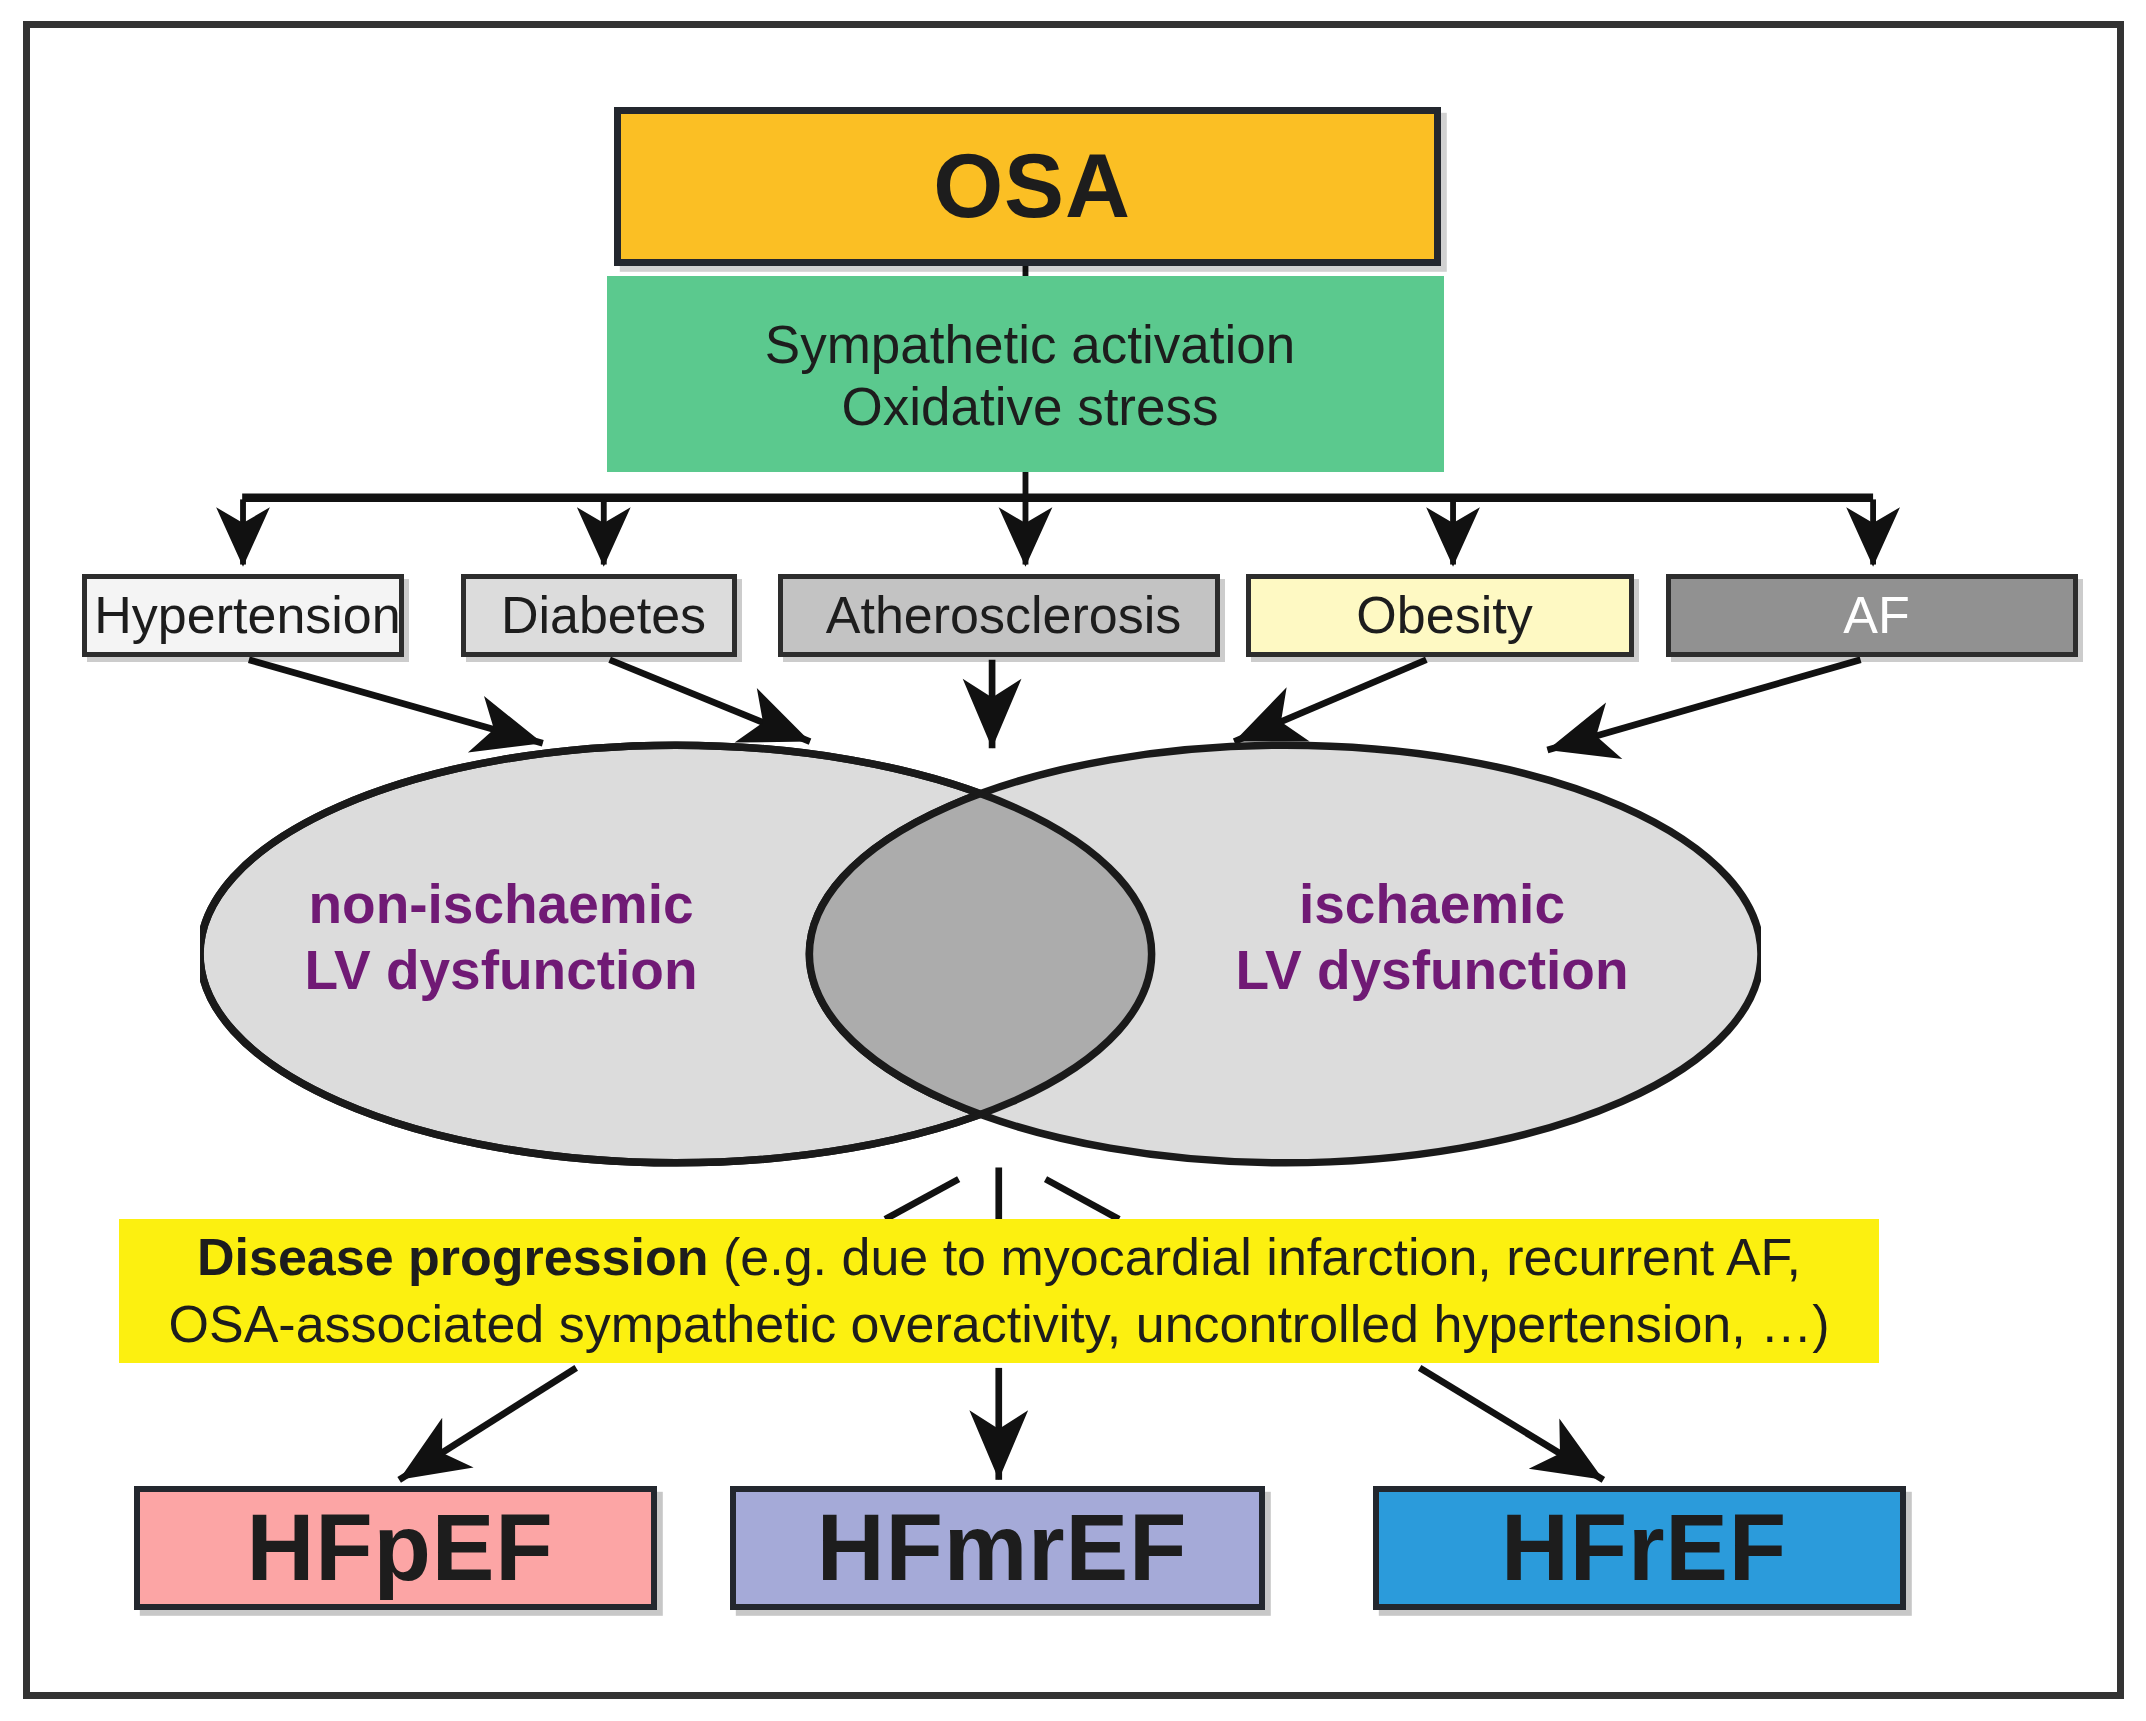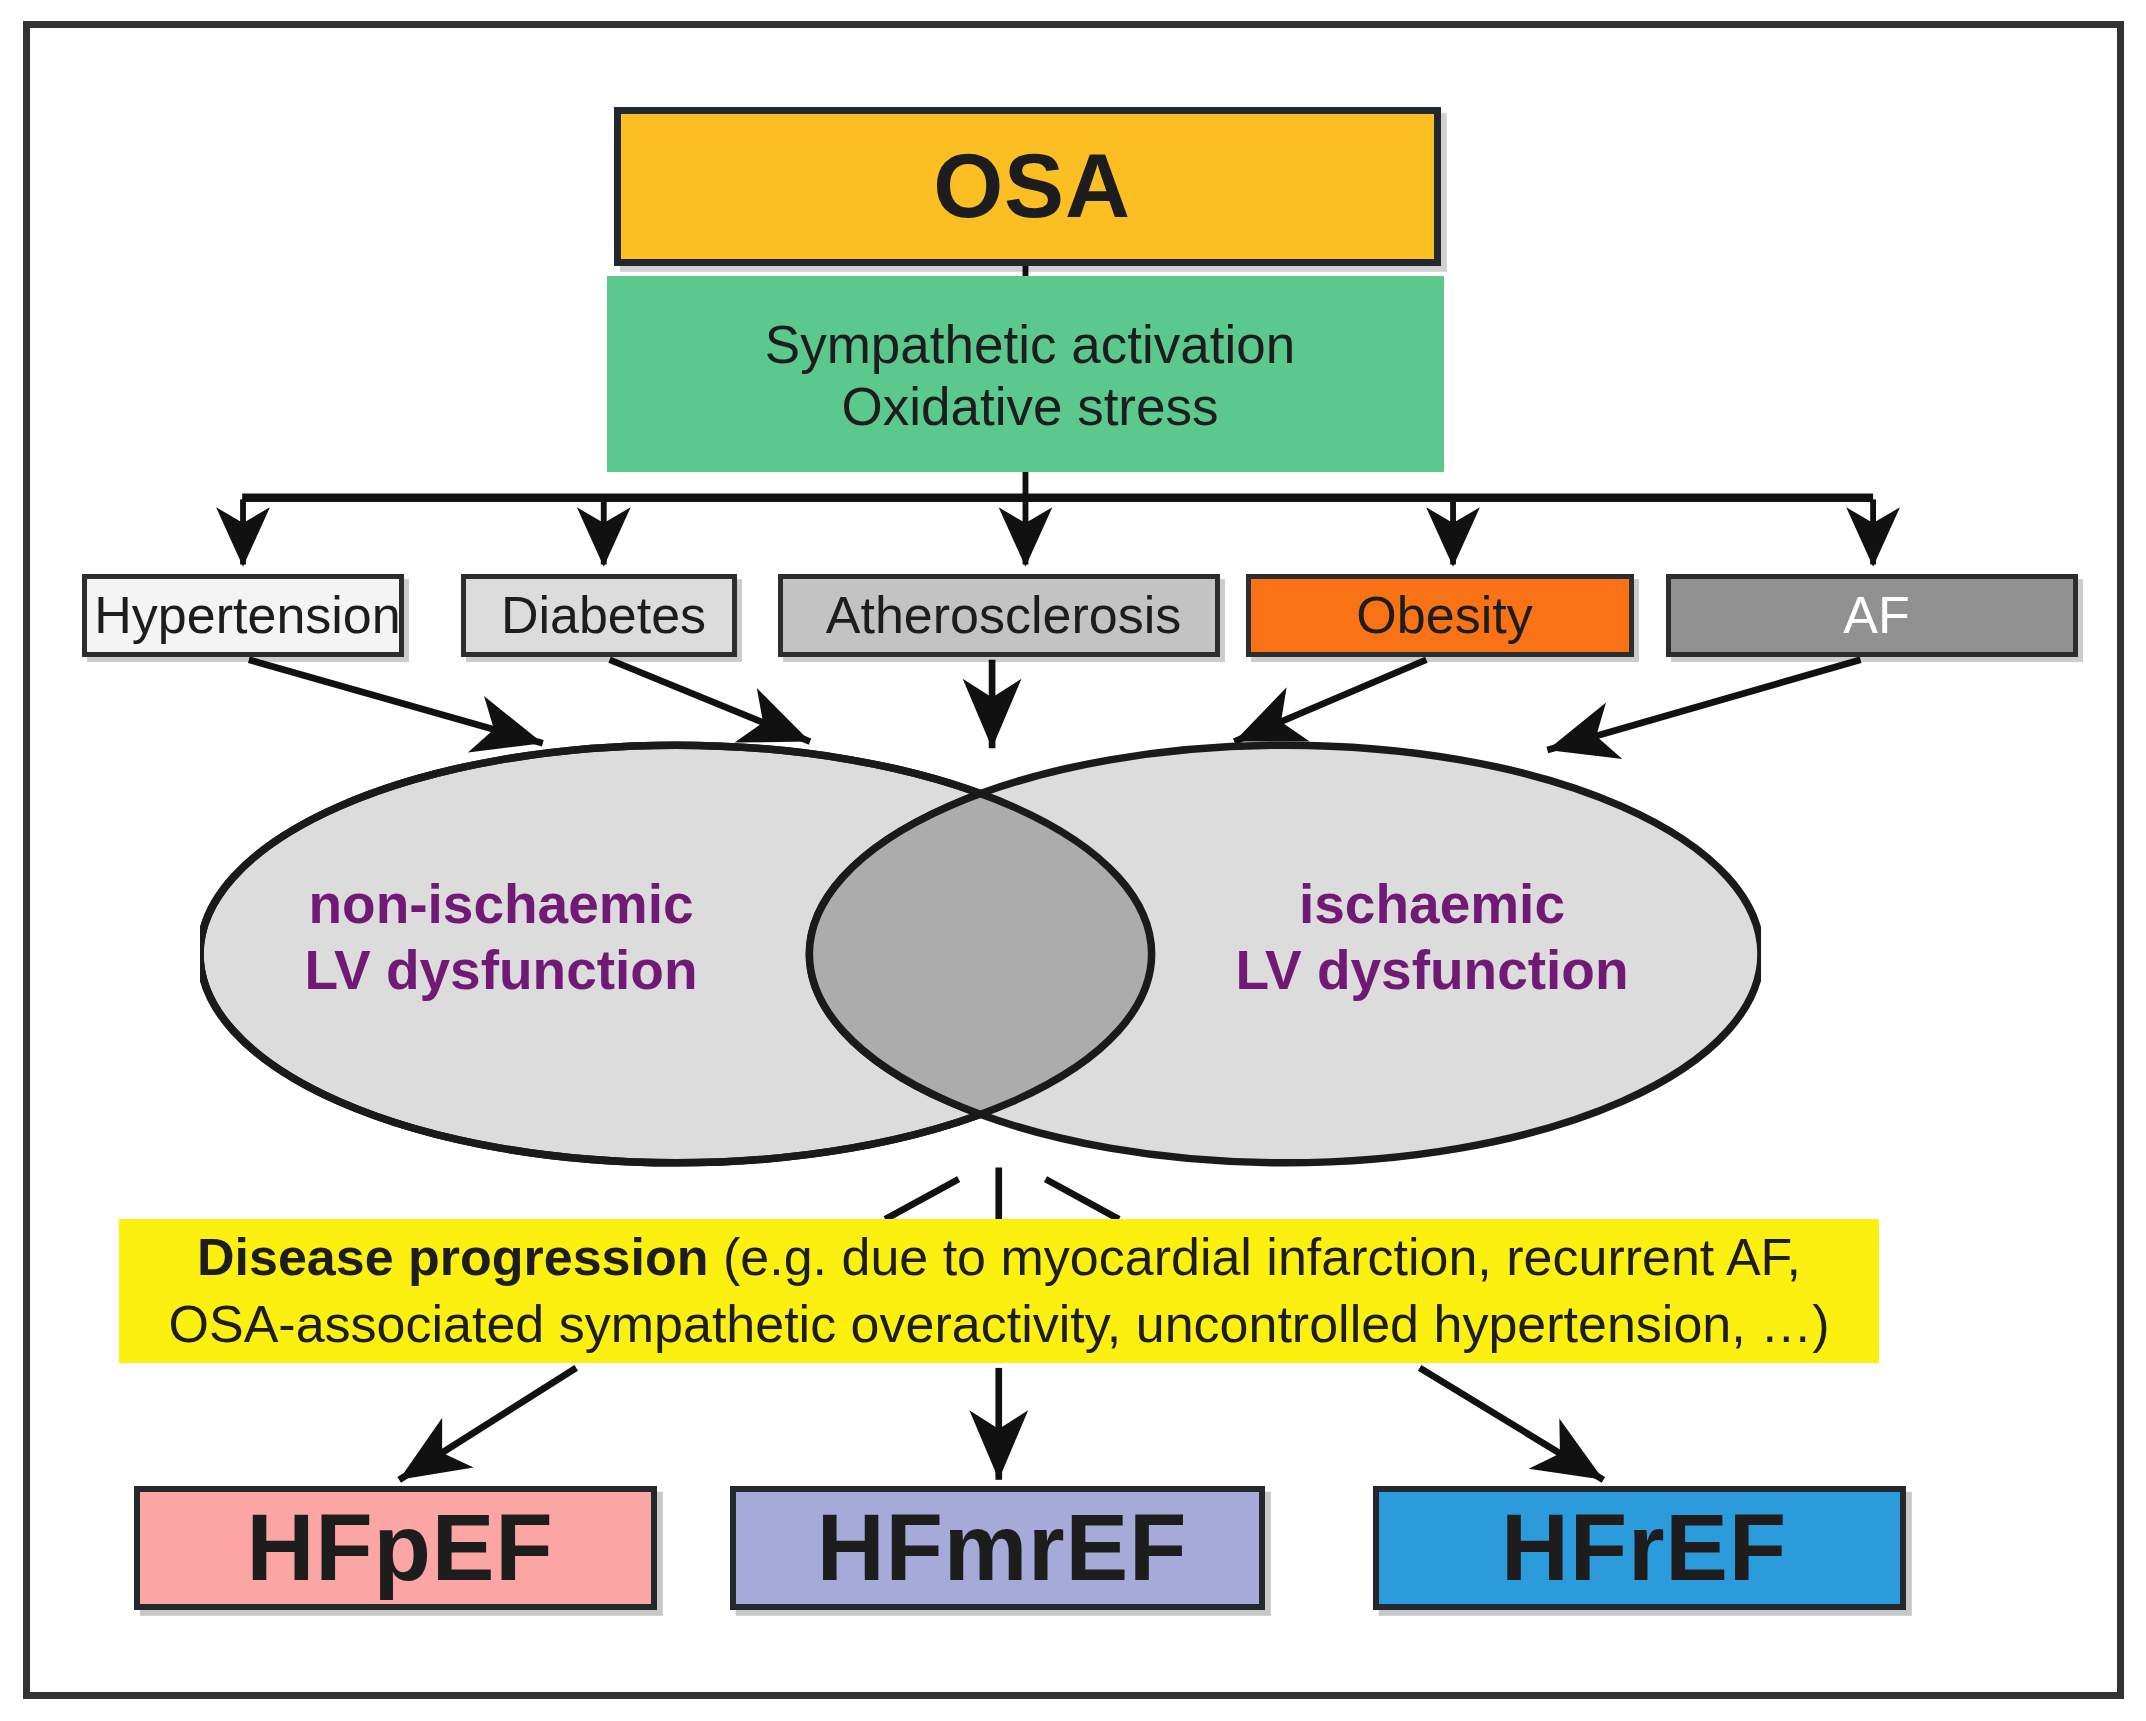--- a/index.html
+++ b/index.html
@@ -82,21 +82,21 @@
   .risk {
     top: 574px;
     height: 83px;
     border: 5.8px solid #2d2d2d;
     font-size: 52px;
     box-shadow: 5px 5px 0 rgba(0,0,0,0.20);
   }
   #risk-hypertension { left: 65px;   width: 322px; background:#F4F4F4;margin-left:17px; }
   #risk-diabetes     { left: 461px;  width: 276px; background:#DCDCDC; }
   #risk-athero       { left: 778px;  width: 442px; background:#C3C3C3; }
-  #risk-obesity      { left: 1246px; width: 388px; background:#f97316; }
+  #risk-obesity      { left: 1246px; width: 388px; background:#fef9c3; }
   #risk-af           { left: 1666px; width: 412px; background:#919191; color:#ffffff; }
 
   
   #venn {
     position: absolute;
     left: 200px;
     top: 741px;
     width: 1561px;
     height: 426px;
   }

